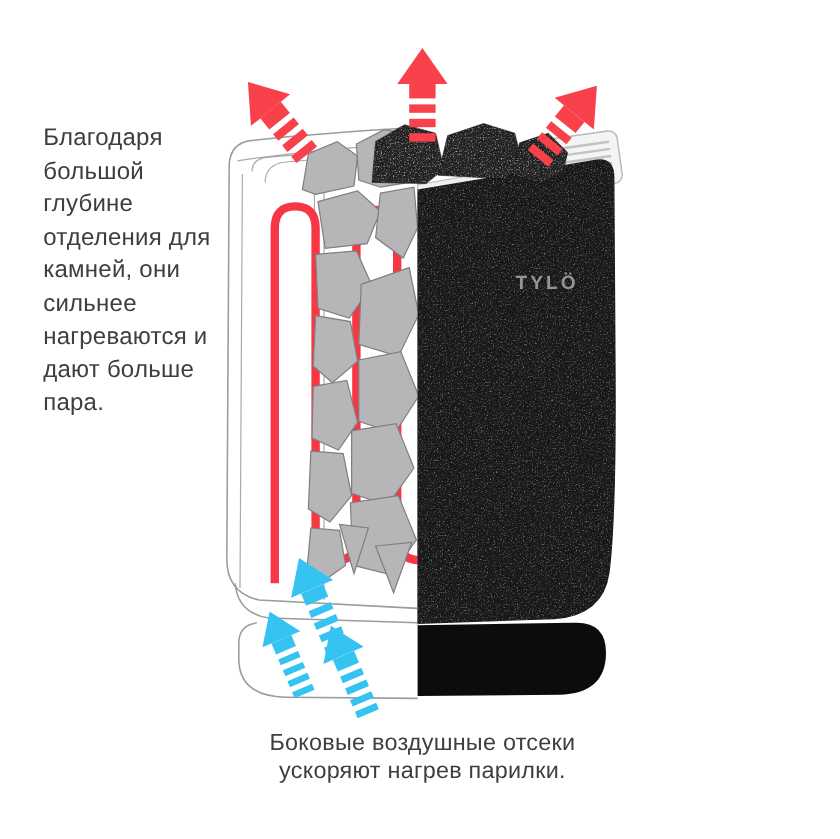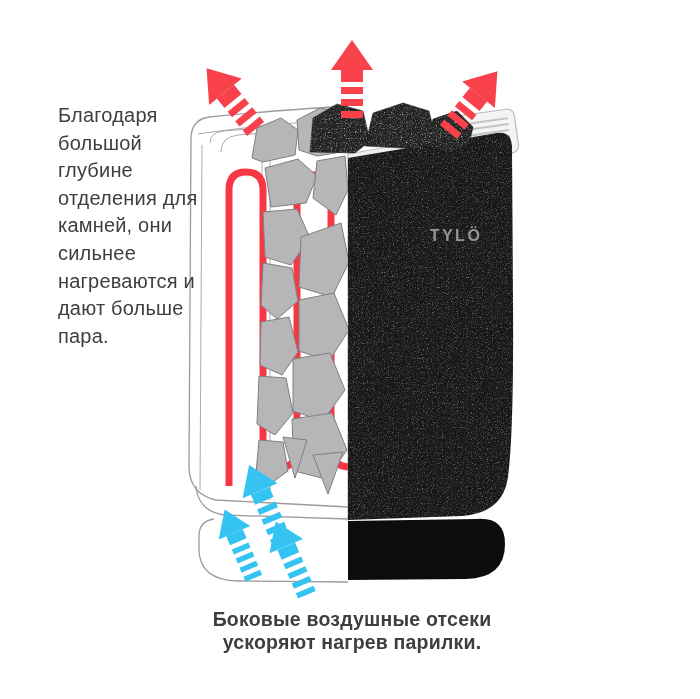--- a/index.html
+++ b/index.html
@@ -8,26 +8,26 @@
     --panel-black:#181818; --base-black:#0c0c0c; --rock-dark:#222222;
     --logo-gray:#a5a5a5; --text-color:#3e3e41; --background:#ffffff;
   }
   html,body{margin:0;padding:0;}
   body{font-family:"Liberation Sans","DejaVu Sans",sans-serif;background:#fff;}
   .canvas{position:relative;width:700px;height:699px;background:var(--background);overflow:hidden;}
   .canvas svg{position:absolute;left:0;top:0;}
   .note-left{
     position:absolute;left:36px;top:102px;width:205px;
     font-size:20px;line-height:27.6px;color:var(--text-color);
-    white-space:pre-line;letter-spacing:.2px;margin-left:22px;
+    white-space:pre-line;letter-spacing:.2px;
   }
   .caption-bottom{
     position:absolute;left:100px;top:608px;width:504px;text-align:center;
     font-size:19.5px;line-height:23px;color:var(--text-color);
-    white-space:pre-line;letter-spacing:.2px;font-weight:bold;
+    white-space:pre-line;letter-spacing:.2px;
   }
   .outline{fill:none;stroke:var(--line-color);stroke-width:1.3;}
   .outline-thin{fill:none;stroke:var(--line-color);stroke-width:1;opacity:.85;}
   .element-path{fill:none;stroke:var(--element-red);stroke-width:7;stroke-linecap:butt;}
   .stone{fill:var(--stone-fill);stroke:var(--stone-stroke);stroke-width:1;}
   .rock{fill:var(--rock-dark);stroke:#111;stroke-width:.5;}
   .rim{fill:#efefef;stroke:#b5b5b5;stroke-width:.8;}
   .panel{fill:var(--panel-black);}
   .base{fill:var(--base-black);}
   .grill-body{fill:#f4f4f4;stroke:#b9b9b9;stroke-width:1.2;}

